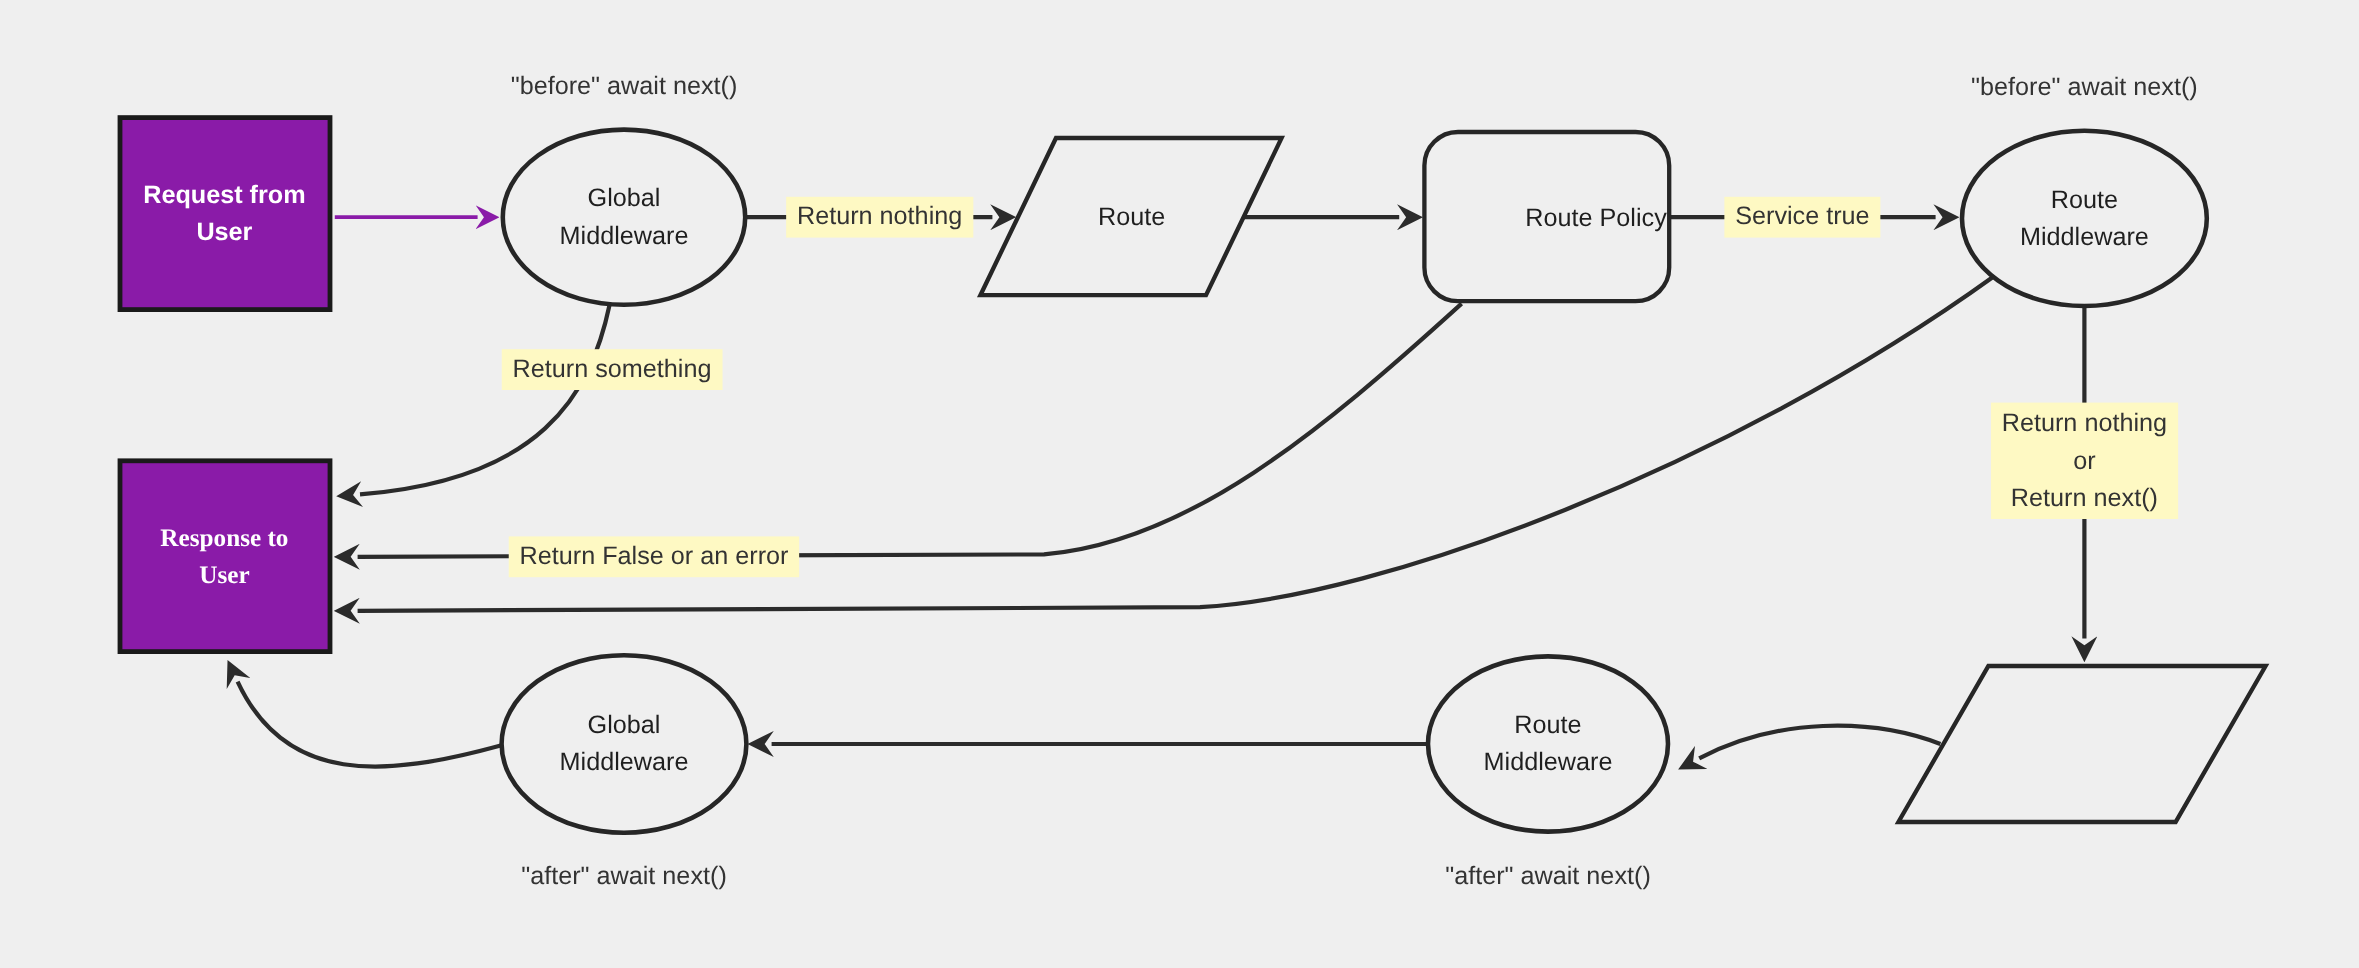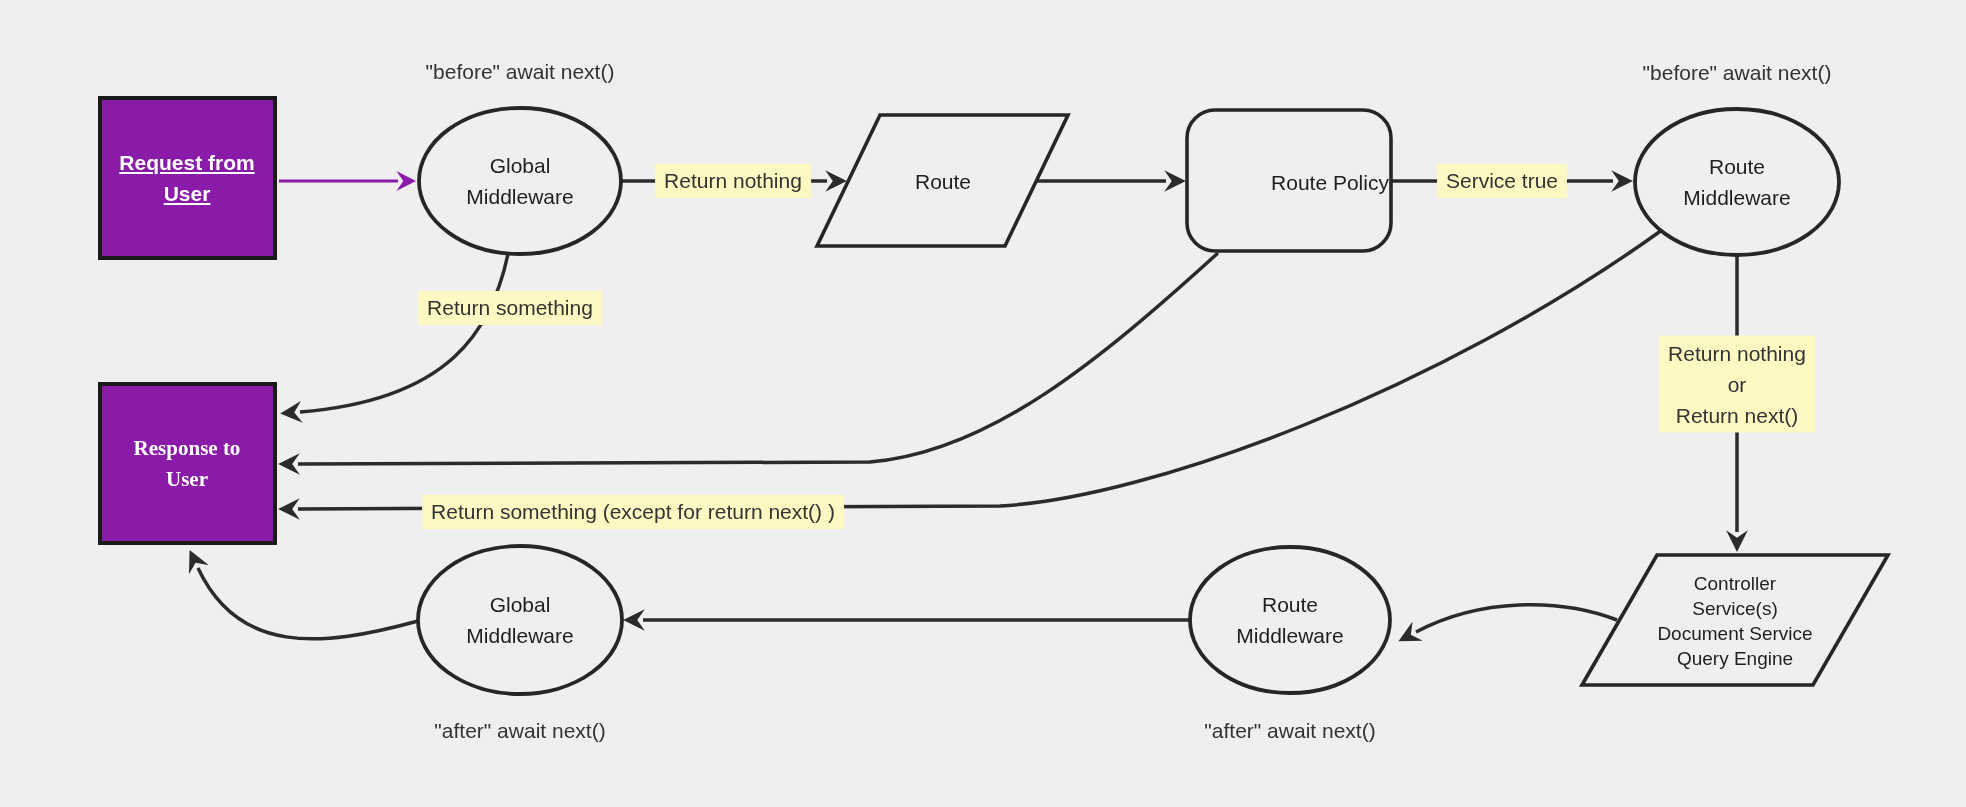--- a/index.html
+++ b/index.html
@@ -85,44 +85,40 @@
       <ellipse cx="520" cy="181" rx="101" ry="73" stroke-width="3.8"></ellipse>
       <polygon points="817,246 880,115 1068,115 1005,246"></polygon>
       <rect x="1187" y="110" width="204" height="141" rx="28"></rect>
       <ellipse cx="1737" cy="182" rx="102" ry="73" stroke-width="3.8"></ellipse>
       <ellipse cx="520" cy="620" rx="102" ry="74" stroke-width="3.8"></ellipse>
       <ellipse cx="1290" cy="620" rx="100" ry="73" stroke-width="3.8"></ellipse>
       <polygon points="1582,685 1657,555 1888,555 1813,685"></polygon>
     </g>
   </svg>
 
-  <div class="lbl node-lbl on-purple" style="left:187px;top:178px;text-decoration:underline;">Request from
+  <div class="lbl node-lbl on-purple" style="left:187px;top:178px;">Request from
 User</div>
   <div class="lbl node-lbl on-purple" style="left:187px;top:464px;font-family:Liberation Serif, serif;">Response to
 User</div>
   <div class="lbl node-lbl" style="left:520px;top:181px;">Global
 Middleware</div>
   <div class="lbl node-lbl" style="left:943px;top:181px;">Route</div>
   <div class="lbl node-lbl" style="left:1289px;top:182px;margin-left:41px;">Route Policy</div>
   <div class="lbl node-lbl" style="left:1737px;top:182px;">Route
 Middleware</div>
   <div class="lbl node-lbl" style="left:520px;top:620px;">Global
 Middleware</div>
   <div class="lbl node-lbl" style="left:1290px;top:620px;">Route
 Middleware</div>
-  <div class="lbl node-lbl small" style="left:1735px;top:621px;">Controller
-Service(s)
-Document Service
-Query Engine</div>
 
   <div class="lbl" style="left:520px;top:72px;">"before" await next()</div>
   <div class="lbl" style="left:1737px;top:73px;">"before" await next()</div>
   <div class="lbl edge-lbl" style="left:733px;top:181px;">Return nothing</div>
   <div class="lbl edge-lbl" style="left:1502px;top:181px;">Service true</div>
   <div class="lbl edge-lbl" style="left:510px;top:308px;">Return something</div>
-  <div class="lbl edge-lbl" style="left:633px;top:512px;">Return something (except for return next() )</div>
+  <div class="lbl edge-lbl" style="left:545px;top:464px;">Return False or an error</div>
   <div class="lbl edge-lbl vert-lbl" style="left:1737px;top:384px;">Return nothing
 or
 Return next()</div>
   <div class="lbl" style="left:520px;top:731px;">"after" await next()</div>
   <div class="lbl" style="left:1290px;top:731px;">"after" await next()</div>
 
 </div>
 
 </body></html>

